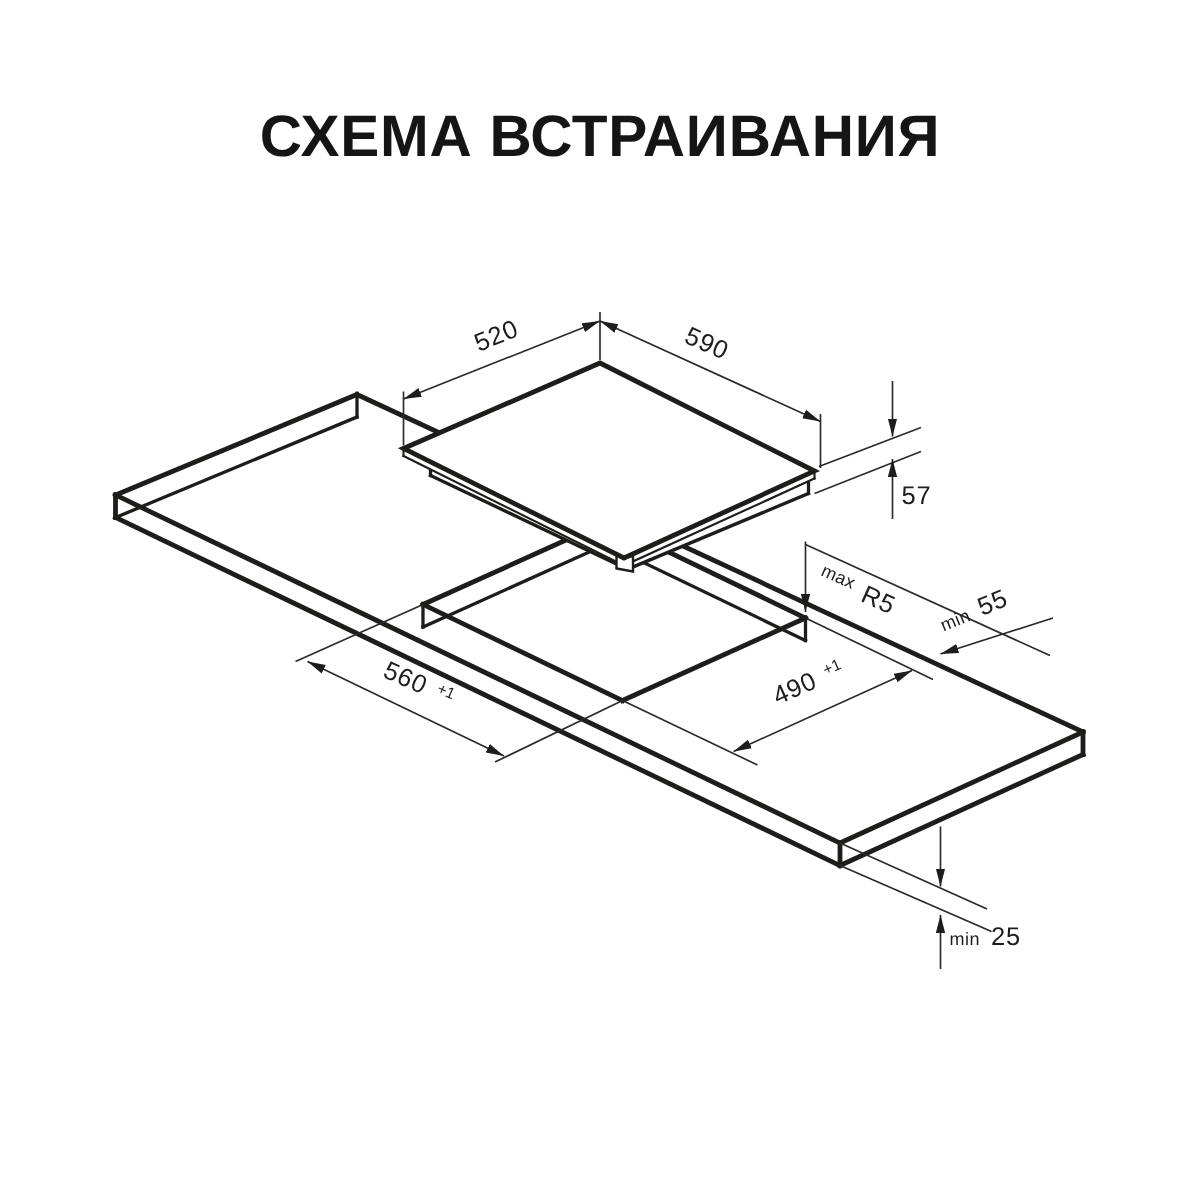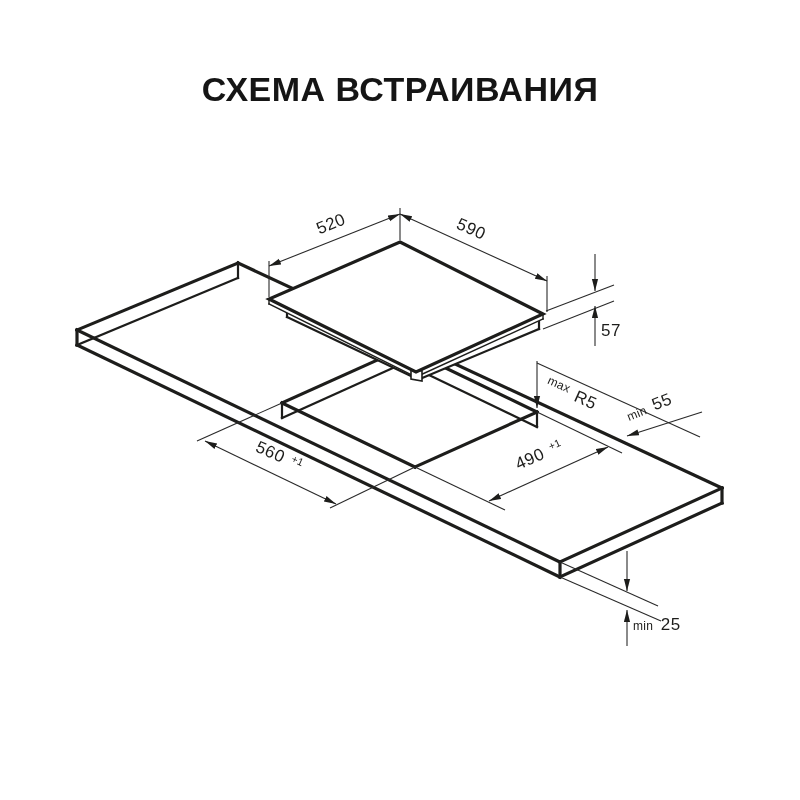--- a/index.html
+++ b/index.html
@@ -4,21 +4,21 @@
 <style>
   html,body{margin:0;padding:0;}
   body{
     width:800px;height:800px;background:#ffffff;
     font-family:"Liberation Sans", sans-serif;
     position:relative;overflow:hidden;
   }
   .page-title{
     position:absolute;top:70px;left:0;width:800px;
     margin:0;text-align:center;
-    font-size:34px;font-weight:800;letter-spacing:0.5px;
+    font-size:39px;font-weight:800;letter-spacing:0.5px;
     color:#151515;
   }
   svg{position:absolute;top:0;left:0;}
   
   .fw{fill:#ffffff;stroke:none;}                 
   .s-thick{stroke:#1d1d1b;stroke-width:3.2;fill:none;stroke-linecap:square;}
   .s-med{stroke:#1d1d1b;stroke-width:2.2;fill:none;stroke-linecap:square;}
   .s-thin{stroke:#1d1d1b;stroke-width:1.4;fill:none;stroke-linecap:square;}
   .s-dim{stroke:#2a2a2a;stroke-width:1.1;fill:none;stroke-linecap:butt;}
   .notch{fill:#ffffff;stroke:#1d1d1b;stroke-width:1.6;}

